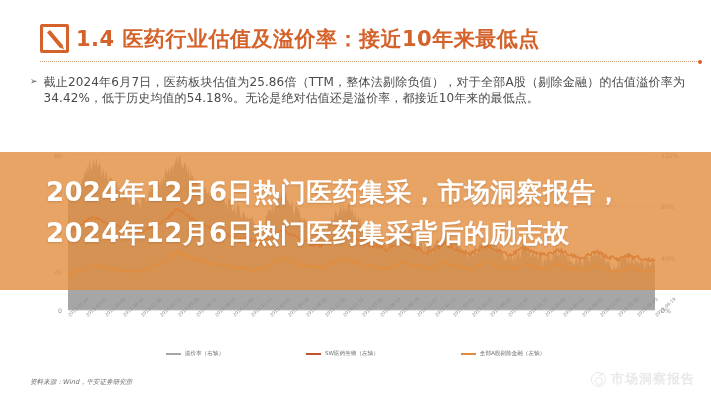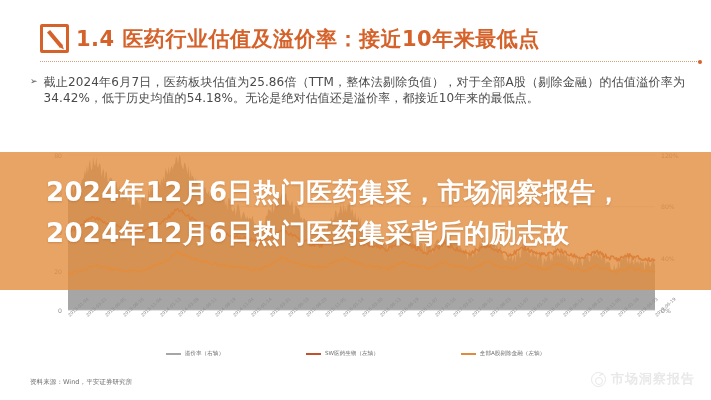--- a/index.html
+++ b/index.html
@@ -190,20 +190,21 @@
     text-shadow: 0 1px 2px rgba(120,60,10,0.25);
     pointer-events: none;
   }
 
   
   .source-note {
     position: absolute;
     left: 30px; top: 378px;
     font-size: 6.6px;
     color: #6f6f6f;
+    font-style: italic;
     font-family: "DejaVu Sans", sans-serif;
   }
   .watermark {
     position: absolute;
     right: 16px; top: 370px;
     display: flex; align-items: center; gap: 5px;
     opacity: 0.5;
   }
   .wm-icon {
     width: 15px; height: 15px;

